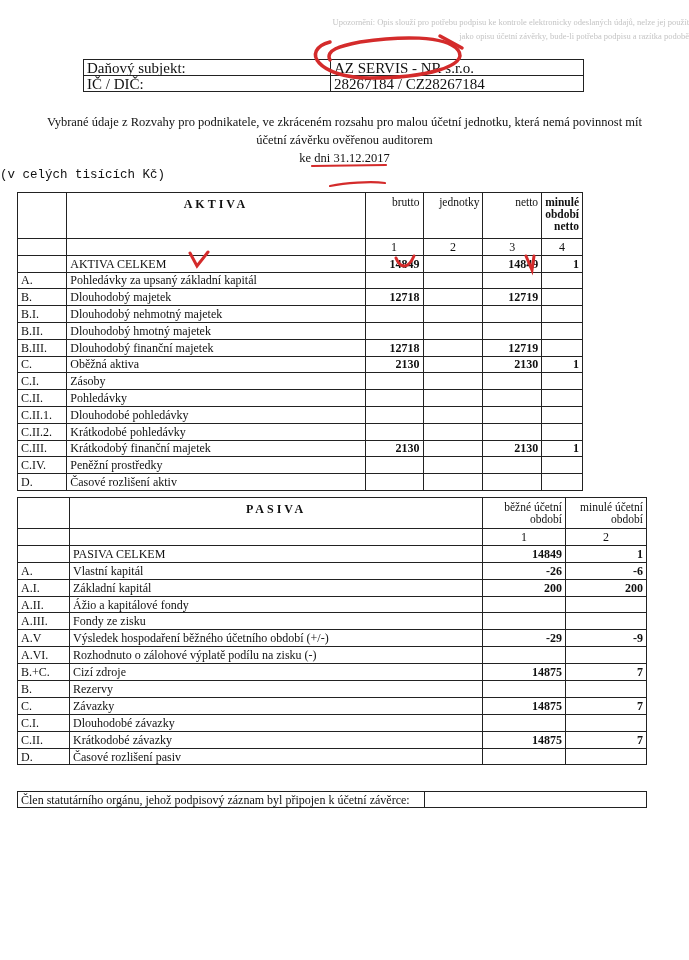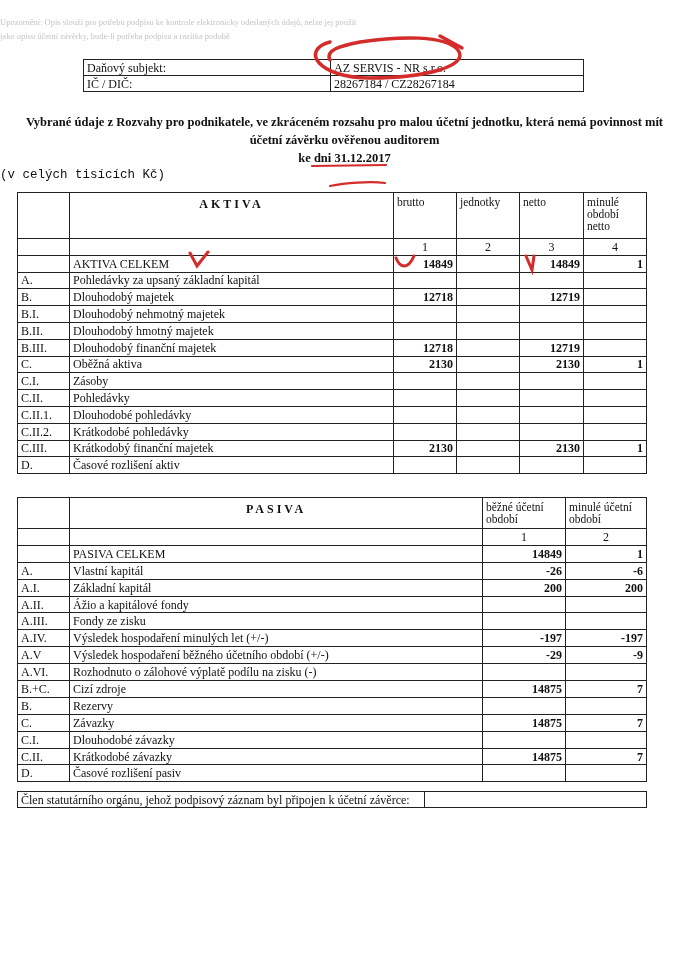--- a/index.html
+++ b/index.html
@@ -1,33 +1,33 @@
 <!DOCTYPE html>
 <html><head>
 <meta charset="utf-8">
 <style>
   html, body { margin: 0; padding: 0; }
   body {
     width: 689px; height: 960px; background: #ffffff; position: relative; overflow: hidden;
     font-family: "Liberation Serif", "DejaVu Serif", serif; color: #111;
   }
   .faint {
-    position: absolute; left: 0; width: 689px; text-align: left;
+    position: absolute; left: 0; width: 689px; text-align: right;
     font-size: 8.5px; color: #c4c4c4; line-height: 13px;
   }
   table { border-collapse: collapse; position: absolute; }
   td, th { border: 1px solid #222; padding: 0 3px; font-size: 12px; line-height: 14px; white-space: nowrap; overflow: hidden; }
-  .info td { height: 15px; font-size: 12px; }
+  .info td { height: 15px; font-size: 15px; }
   .title {
-    position: absolute; left: 0; width: 689px; text-align: center; font-weight: bold; font-size: 12.5px; line-height: 18px;
+    position: absolute; left: 0; width: 689px; text-align: center; font-weight: normal; font-size: 12.5px; line-height: 18px;
   }
   .sub { position: absolute; left: 0; width: 689px; font-size: 12.5px; font-family: Liberation Mono, monospace; }
   .num { text-align: right; font-weight: bold; }
   .ctr { text-align: center; font-weight: normal; }
-  .hdr { text-align: left; vertical-align: top; font-weight: normal; font-size: 11.5px; line-height: 12px; padding-top: 3px; }
+  .hdr { text-align: right; vertical-align: top; font-weight: normal; font-size: 11.5px; line-height: 12px; padding-top: 3px; }
   .hdrmain { text-align: center; vertical-align: top; font-weight: bold; letter-spacing: 3px; font-size: 12px; padding-top: 4px; }
   .aktiva td { height: 15.8px; }
   .pasiva td { height: 15.9px; }
   .red { position: absolute; pointer-events: none; }
 </style>
 </head>
 <body>
 
 <div class="faint" style="top:16px;">Upozornění: Opis slouží pro potřebu podpisu ke kontrole elektronicky odeslaných údajů, nelze jej použít</div>
 <div class="faint" style="top:30px;">jako opisu účetní závěrky, bude-li potřeba podpisu a razítka podobě</div>
@@ -45,29 +45,29 @@
 </tbody>
   </table>
 
 <div class="title" style="top:113px;">Vybrané údaje z Rozvahy pro podnikatele, ve zkráceném rozsahu pro malou účetní jednotku, která nemá povinnost mít</div>
 <div class="title" style="top:131px;">účetní závěrku ověřenou auditorem</div>
 <div class="title" style="top:149px;">
   <span>ke dni </span><span>31.12.2017</span>
 </div>
 <div class="sub" style="top:168px;">(v celých tisících Kč)</div>
 
-<table class="aktiva" style="left:17px; top:192px; width:630px;">
+<table class="aktiva" style="left:17px; top:192px; width:566px;">
   <tbody>
       <tr style="height:46px;">
     <td style="width:45px;"></td>
     <td class="hdrmain" style="width:317px;">AKTIVA</td>
     <td class="hdr" style="width:56px;">brutto</td>
     <td class="hdr" style="width:56px;">jednotky</td>
     <td class="hdr" style="width:57px;">netto</td>
-    <td class="hdr" style="white-space:normal;">minulé období netto</td>
+    <td class="hdr" style="white-space:normal;font-weight:bold;">minulé období netto</td>
   </tr>
   <tr>
     <td></td>
         <td></td>
     <td class="ctr">1</td>
     <td class="ctr">2</td>
     <td class="ctr">3</td>
     <td class="ctr">4</td>
   </tr>
   </tbody>
@@ -162,20 +162,28 @@
       </tr>
       <tr>
         <td>C.III.</td>
         <td>Krátkodobý finanční majetek</td>
         <td class="num">2130</td>
         <td class="num"></td>
         <td class="num">2130</td>
         <td class="num">1</td>
       </tr>
       <tr>
+        <td>C.IV.</td>
+        <td>Peněžní prostředky</td>
+        <td class="num"></td>
+        <td class="num"></td>
+        <td class="num"></td>
+        <td class="num"></td>
+      </tr>
+      <tr>
         <td>D.</td>
         <td>Časové rozlišení aktiv</td>
         <td class="num"></td>
         <td class="num"></td>
         <td class="num"></td>
         <td class="num"></td>
       </tr>
     </tbody>
 </table>
 
@@ -219,26 +227,20 @@
         <td class="num"></td>
         <td class="num"></td>
       </tr>
       <tr>
         <td>A.III.</td>
         <td>Fondy ze zisku</td>
         <td class="num"></td>
         <td class="num"></td>
       </tr>
       <tr>
-        <td>A.IV.</td>
-        <td>Výsledek hospodaření minulých let (+/-)</td>
-        <td class="num">-197</td>
-        <td class="num">-197</td>
-      </tr>
-      <tr>
         <td>A.V</td>
         <td>Výsledek hospodaření běžného účetního období (+/-)</td>
         <td class="num">-29</td>
         <td class="num">-9</td>
       </tr>
       <tr>
         <td>A.VI.</td>
         <td>Rozhodnuto o zálohové výplatě podílu na zisku (-)</td>
         <td class="num"></td>
         <td class="num"></td>

